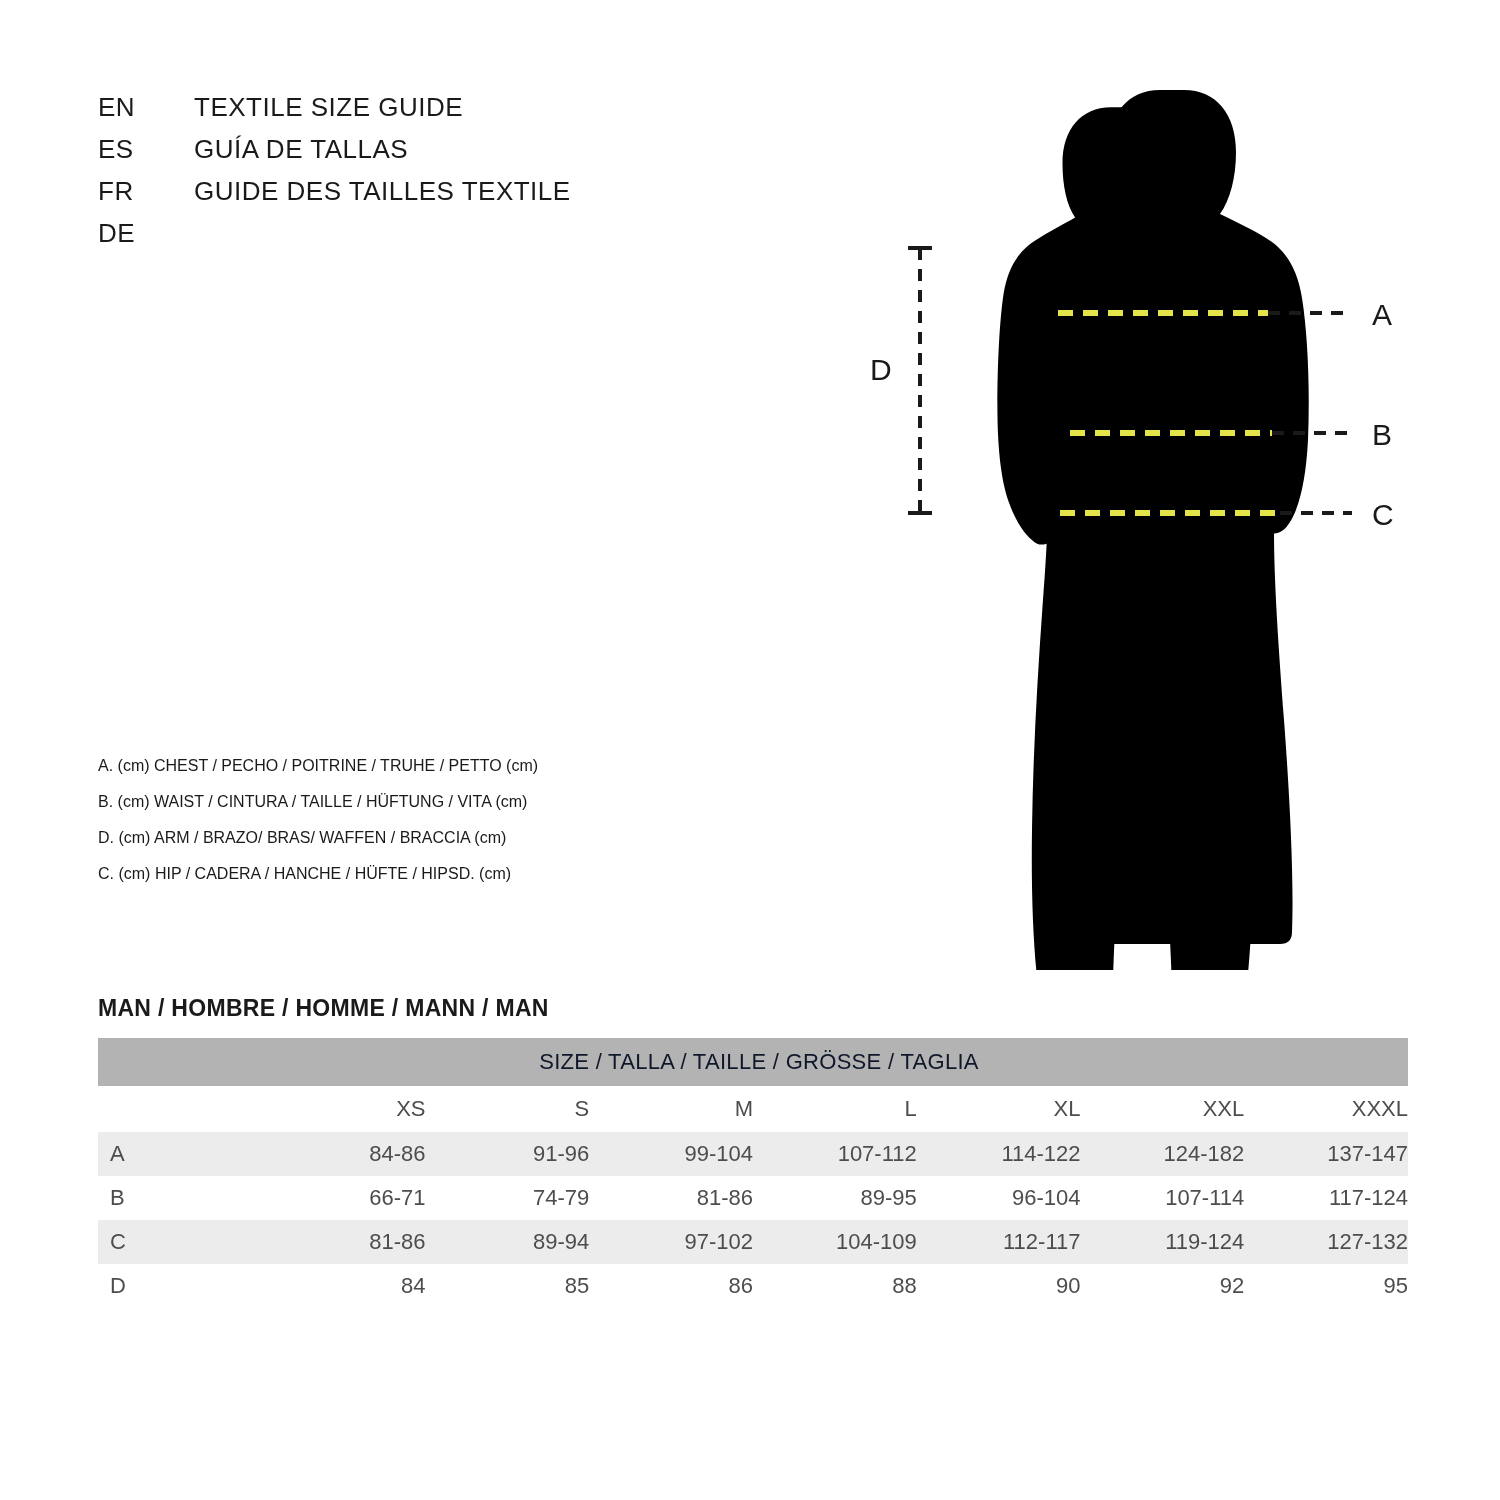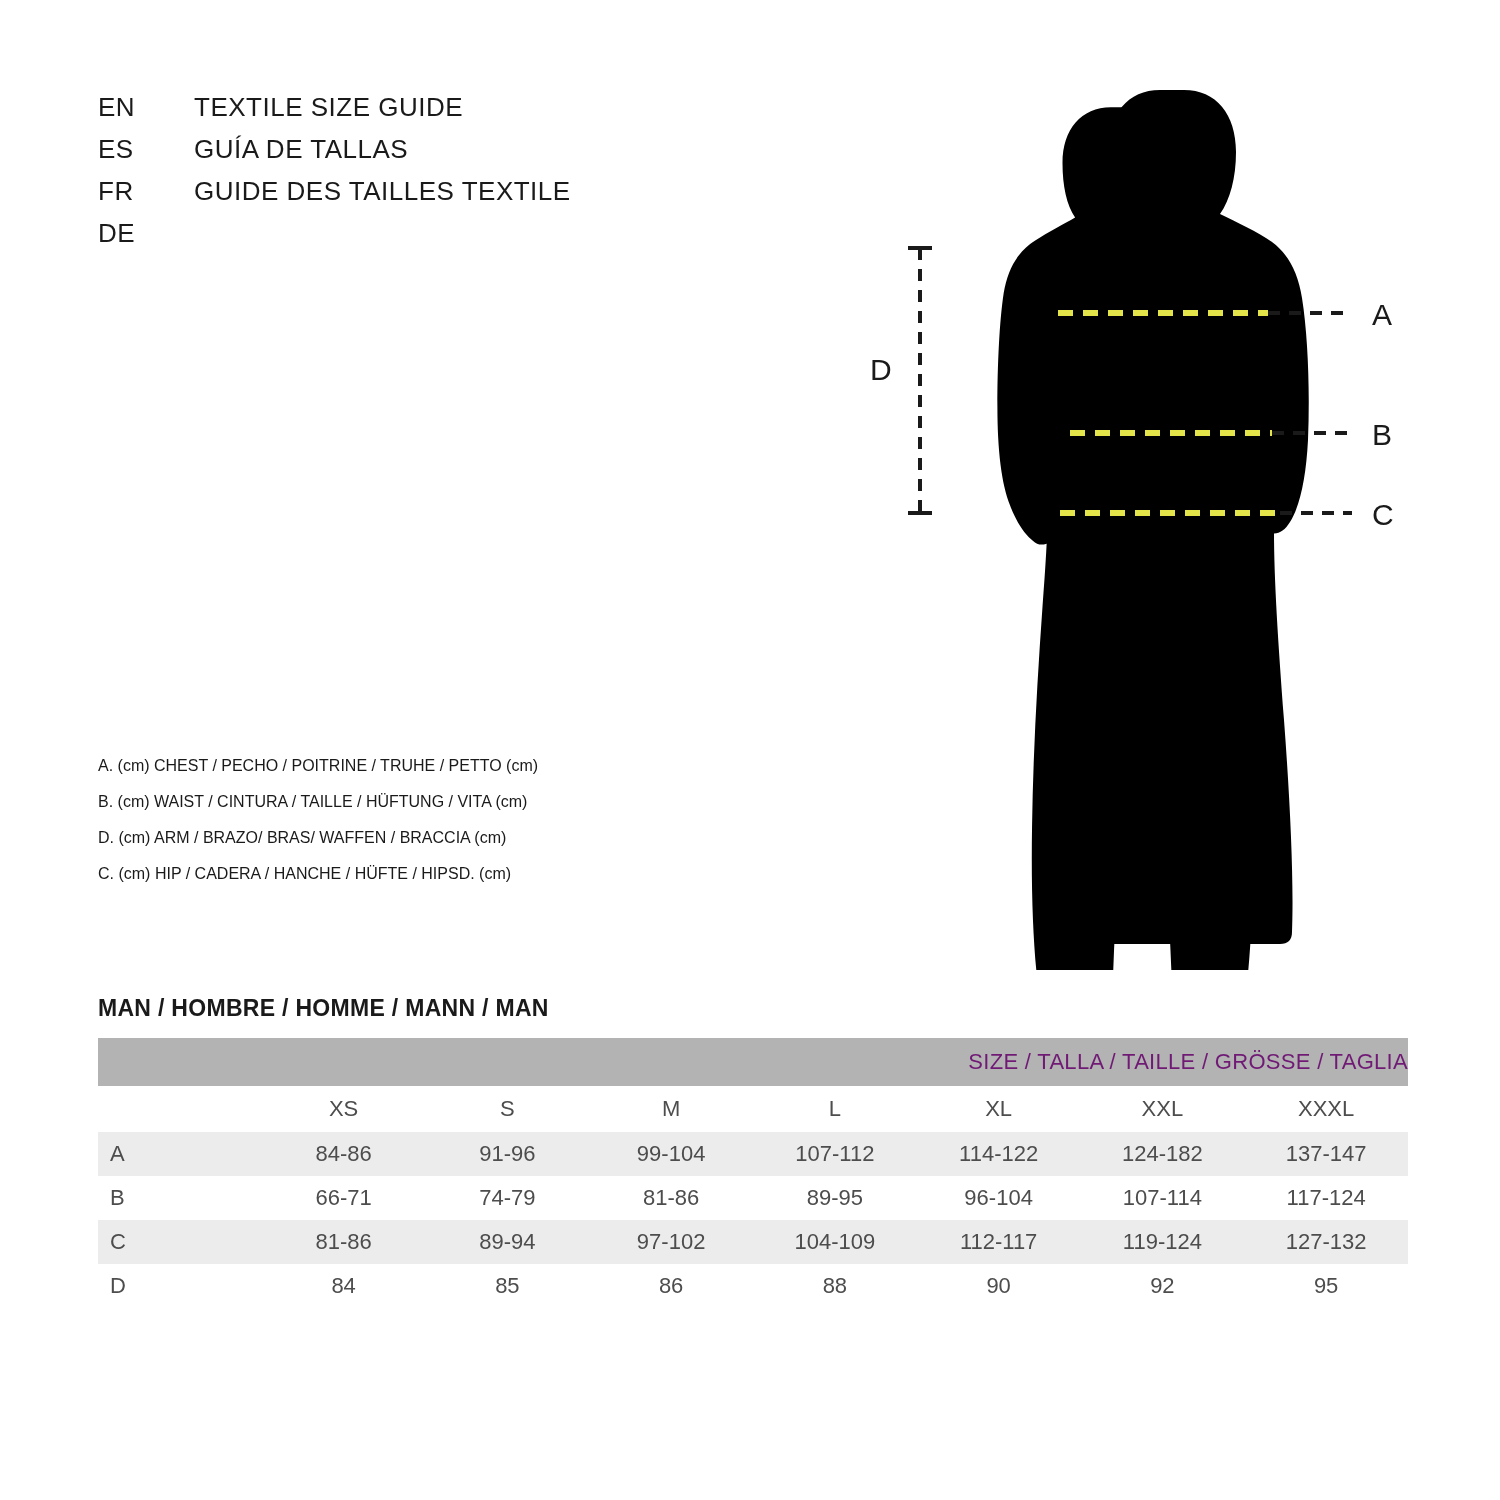--- a/index.html
+++ b/index.html
@@ -78,31 +78,31 @@
     letter-spacing: 0.3px;
     font-weight: bold;
   }
   table.size-table {
     border-collapse: collapse;
     width: 1310px;
     table-layout: fixed;
   }
   table.size-table tr.header-row td {
     background: #b3b3b3;
-    color: #701a75;
+    color: #0f172a;
     font-size: 22px;
     padding: 11px 0 11px 12px;
-    text-align: right;
+    text-align: center;
     letter-spacing: 0.3px;
   }
   table.size-table td {
     font-size: 22px;
     color: #4d4d4d;
     padding: 9px 0;
-    text-align: center;
+    text-align: right;
   }
   table.size-table td.rowlabel {
     text-align: left;
     padding-left: 12px;
     width: 110px;
     color: #4d4d4d;
   }
   tr.sizes-row td {
     color: #4d4d4d;
     padding: 10px 0;

